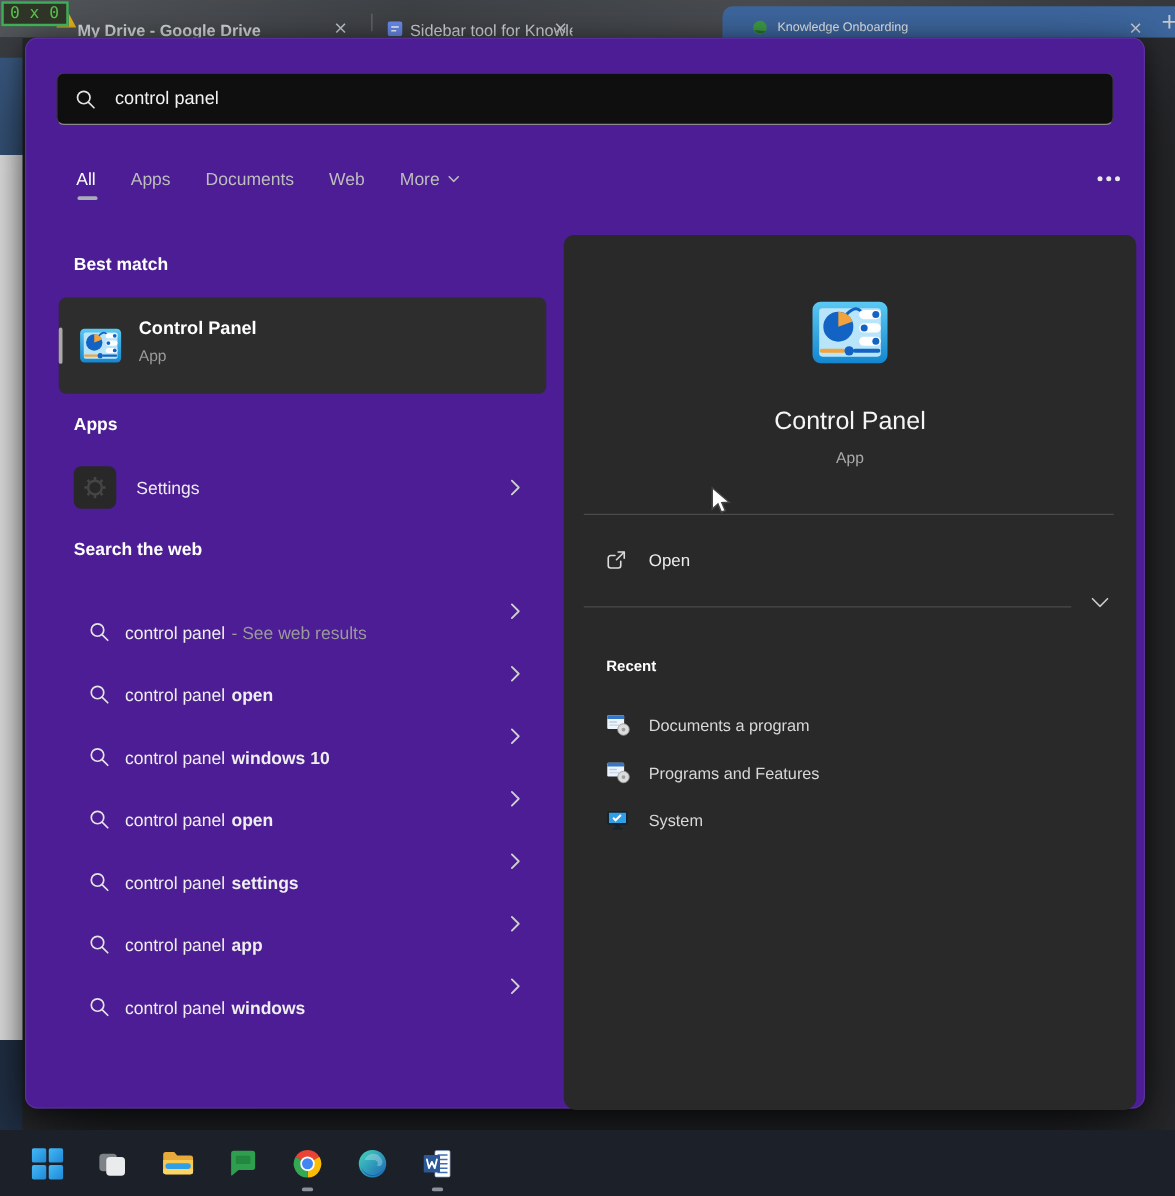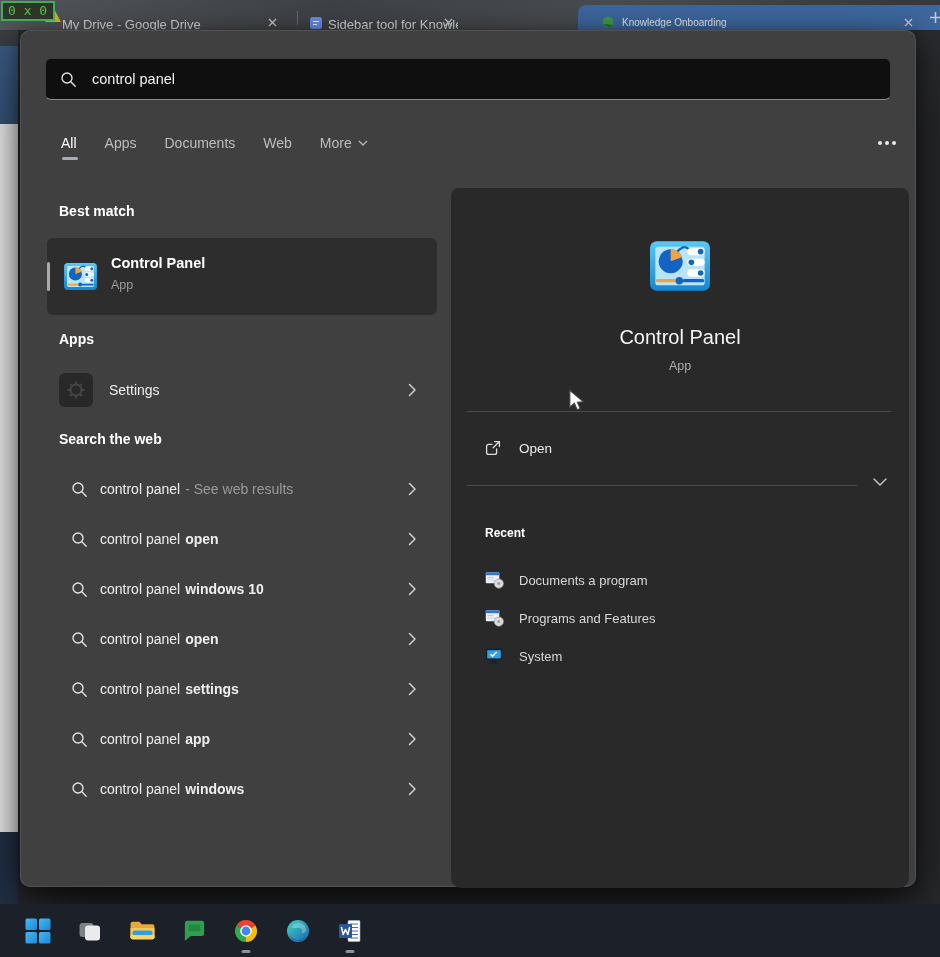--- a/index.html
+++ b/index.html
@@ -4,21 +4,21 @@
 <style>
   html,body{margin:0;padding:0;background:#111;}
   .screen{position:relative;width:940px;height:957px;background:#2a2b2e;overflow:hidden;
           font-family:"Liberation Sans","DejaVu Sans",sans-serif;-webkit-font-smoothing:antialiased;}
 
   
   .tabbar{position:absolute;left:0;top:0;width:940px;height:30px;
           background:linear-gradient(105deg,#54575b 0%,#3f4246 35%,#4a4d51 65%,#36383b 100%);}
   .btab{position:absolute;top:5px;height:25px;color:#d8dbdf;font-size:13px;overflow:hidden;white-space:nowrap;}
   .btab .t-title{position:absolute;left:0;top:12px;}
-  .btab1{left:62px;width:218px;}
+  .btab1{left:62px;width:218px;font-weight:bold;}
   .btab2{left:308px;width:150px;}
   .btab2 .t-title{left:20px;}
   .btab2 .t-fav{position:absolute;left:2px;top:12px;}
   .tab-x{position:absolute;top:13px;}
   .btab1 .tab-x{left:206px;} .btab2 .tab-x{left:136px;}
   .tab-sep{position:absolute;left:297px;top:11px;width:1px;height:14px;background:#6b6e72;}
   .btab-active{position:absolute;left:578px;top:5px;width:425px;height:25px;background:#3e68a0;
                border-radius:8px 8px 0 0;color:#e9edf3;font-size:10px;overflow:hidden;white-space:nowrap;}
   .btab-active .t-fav{position:absolute;left:24px;top:11px;}
   .btab-active .t-title{position:absolute;left:44px;top:12px;}
@@ -35,21 +35,21 @@
   .ls-white{top:124px;height:708px;background:#fcfcfc;}
   .ls-navy{top:832px;height:72px;background:#24344b;}
 
   
   .taskbar{position:absolute;left:0;top:904px;width:940px;height:53px;background:#1c2028;
            display:flex;align-items:center;padding-left:12px;box-sizing:border-box;}
   .tb-slot{width:52px;height:53px;display:flex;align-items:center;justify-content:center;position:relative;}
   .tb-ind{position:absolute;bottom:4px;left:50%;transform:translateX(-50%);width:9px;height:3px;border-radius:2px;background:#8d9196;}
 
   
-  .overlay{position:absolute;left:20px;top:30px;width:896px;height:857px;background:#404040;
+  .overlay{position:absolute;left:20px;top:30px;width:896px;height:857px;background:#4c1d95;
            border:1px solid rgba(255,255,255,.09);border-radius:10px;box-sizing:border-box;
            box-shadow:0 30px 70px rgba(0,0,0,.65),0 4px 18px rgba(0,0,0,.5);}
   .searchbox{position:absolute;left:24px;top:27px;width:846px;height:42px;background:#0f0f0f;
              border:1px solid #3d3d3d;border-bottom-color:#8a8a8a;border-radius:6px;
              display:flex;align-items:center;gap:13px;padding:0 14px;box-sizing:border-box;}
   .searchbox input{flex:1;background:transparent;border:none;outline:none;color:#f2f2f2;
                    font-size:14.5px;font-family:inherit;}
 
   .filter-tabs{position:absolute;left:40px;top:104px;display:flex;gap:28px;align-items:center;
                font-size:14px;color:#bdbdbd;}
@@ -68,21 +68,21 @@
   .bm-title{position:absolute;left:64px;top:17px;font-size:14.5px;font-weight:bold;color:#fff;}
   .bm-sub{position:absolute;left:64px;top:40px;font-size:12.5px;color:#9b9b9b;}
 
   .settings-row{position:absolute;left:26px;top:333px;width:390px;height:52px;display:flex;align-items:center;}
   .settings-icon{width:34px;height:34px;margin-left:12px;background:#282828;border-radius:6px;
                  display:flex;align-items:center;justify-content:center;}
   .settings-label{margin-left:16px;font-size:14px;color:#ededed;}
   .row-chev{position:absolute;right:20px;top:50%;transform:translateY(-50%);}
 
   .sugg-list{position:absolute;left:26px;top:433px;width:390px;}
-  .sugg-row{height:50px;display:flex;align-items:center;position:relative;padding-left:24px;box-sizing:border-box;}
+  .sugg-row{height:50px;display:flex;align-items:flex-end;position:relative;padding-left:24px;box-sizing:border-box;}
   .sg-text{margin-left:12px;font-size:14px;color:#eeeeee;}
   .sg-bold{font-weight:bold;margin-left:5px;}
   .sg-bold:empty{margin-left:0;}
   .sg-note{color:#9a9a9a;margin-left:5px;}
   .sg-note:empty{margin-left:0;}
 
   
   .detail{position:absolute;left:430px;top:157px;width:458px;height:700px;background:#292929;
           border-radius:8px 8px 10px 10px;}
   .d-icon{position:absolute;left:197px;top:46px;}

